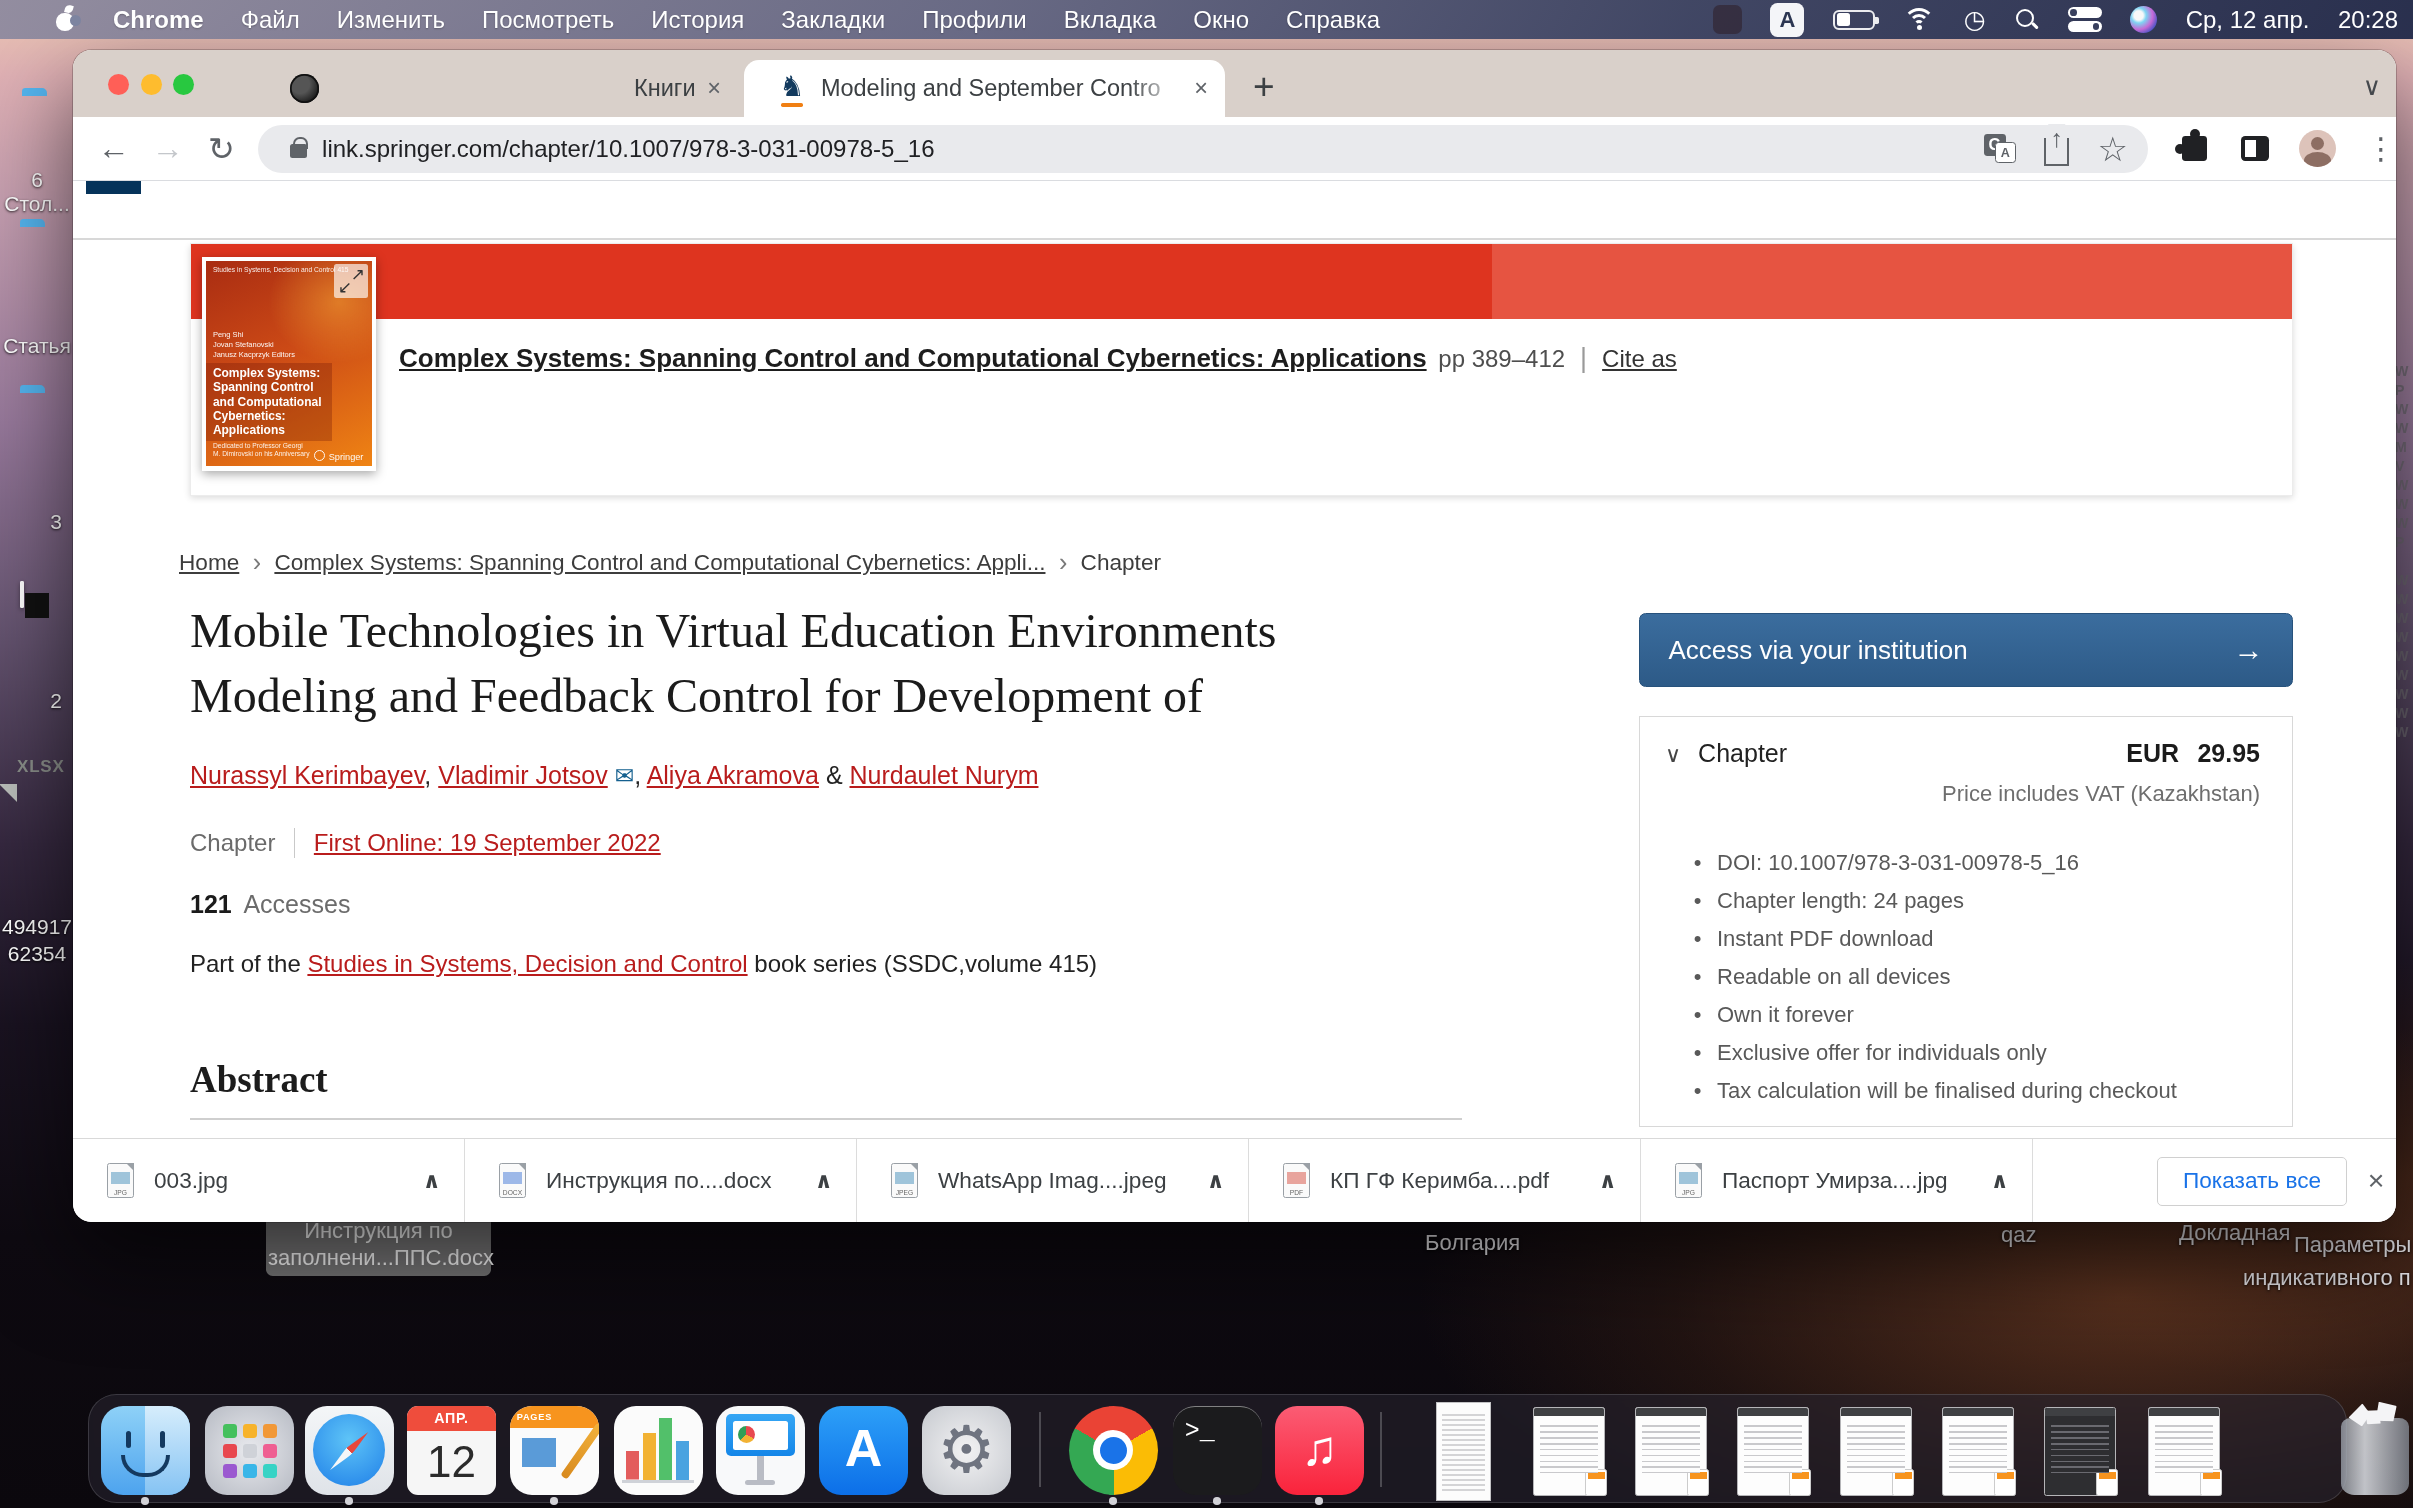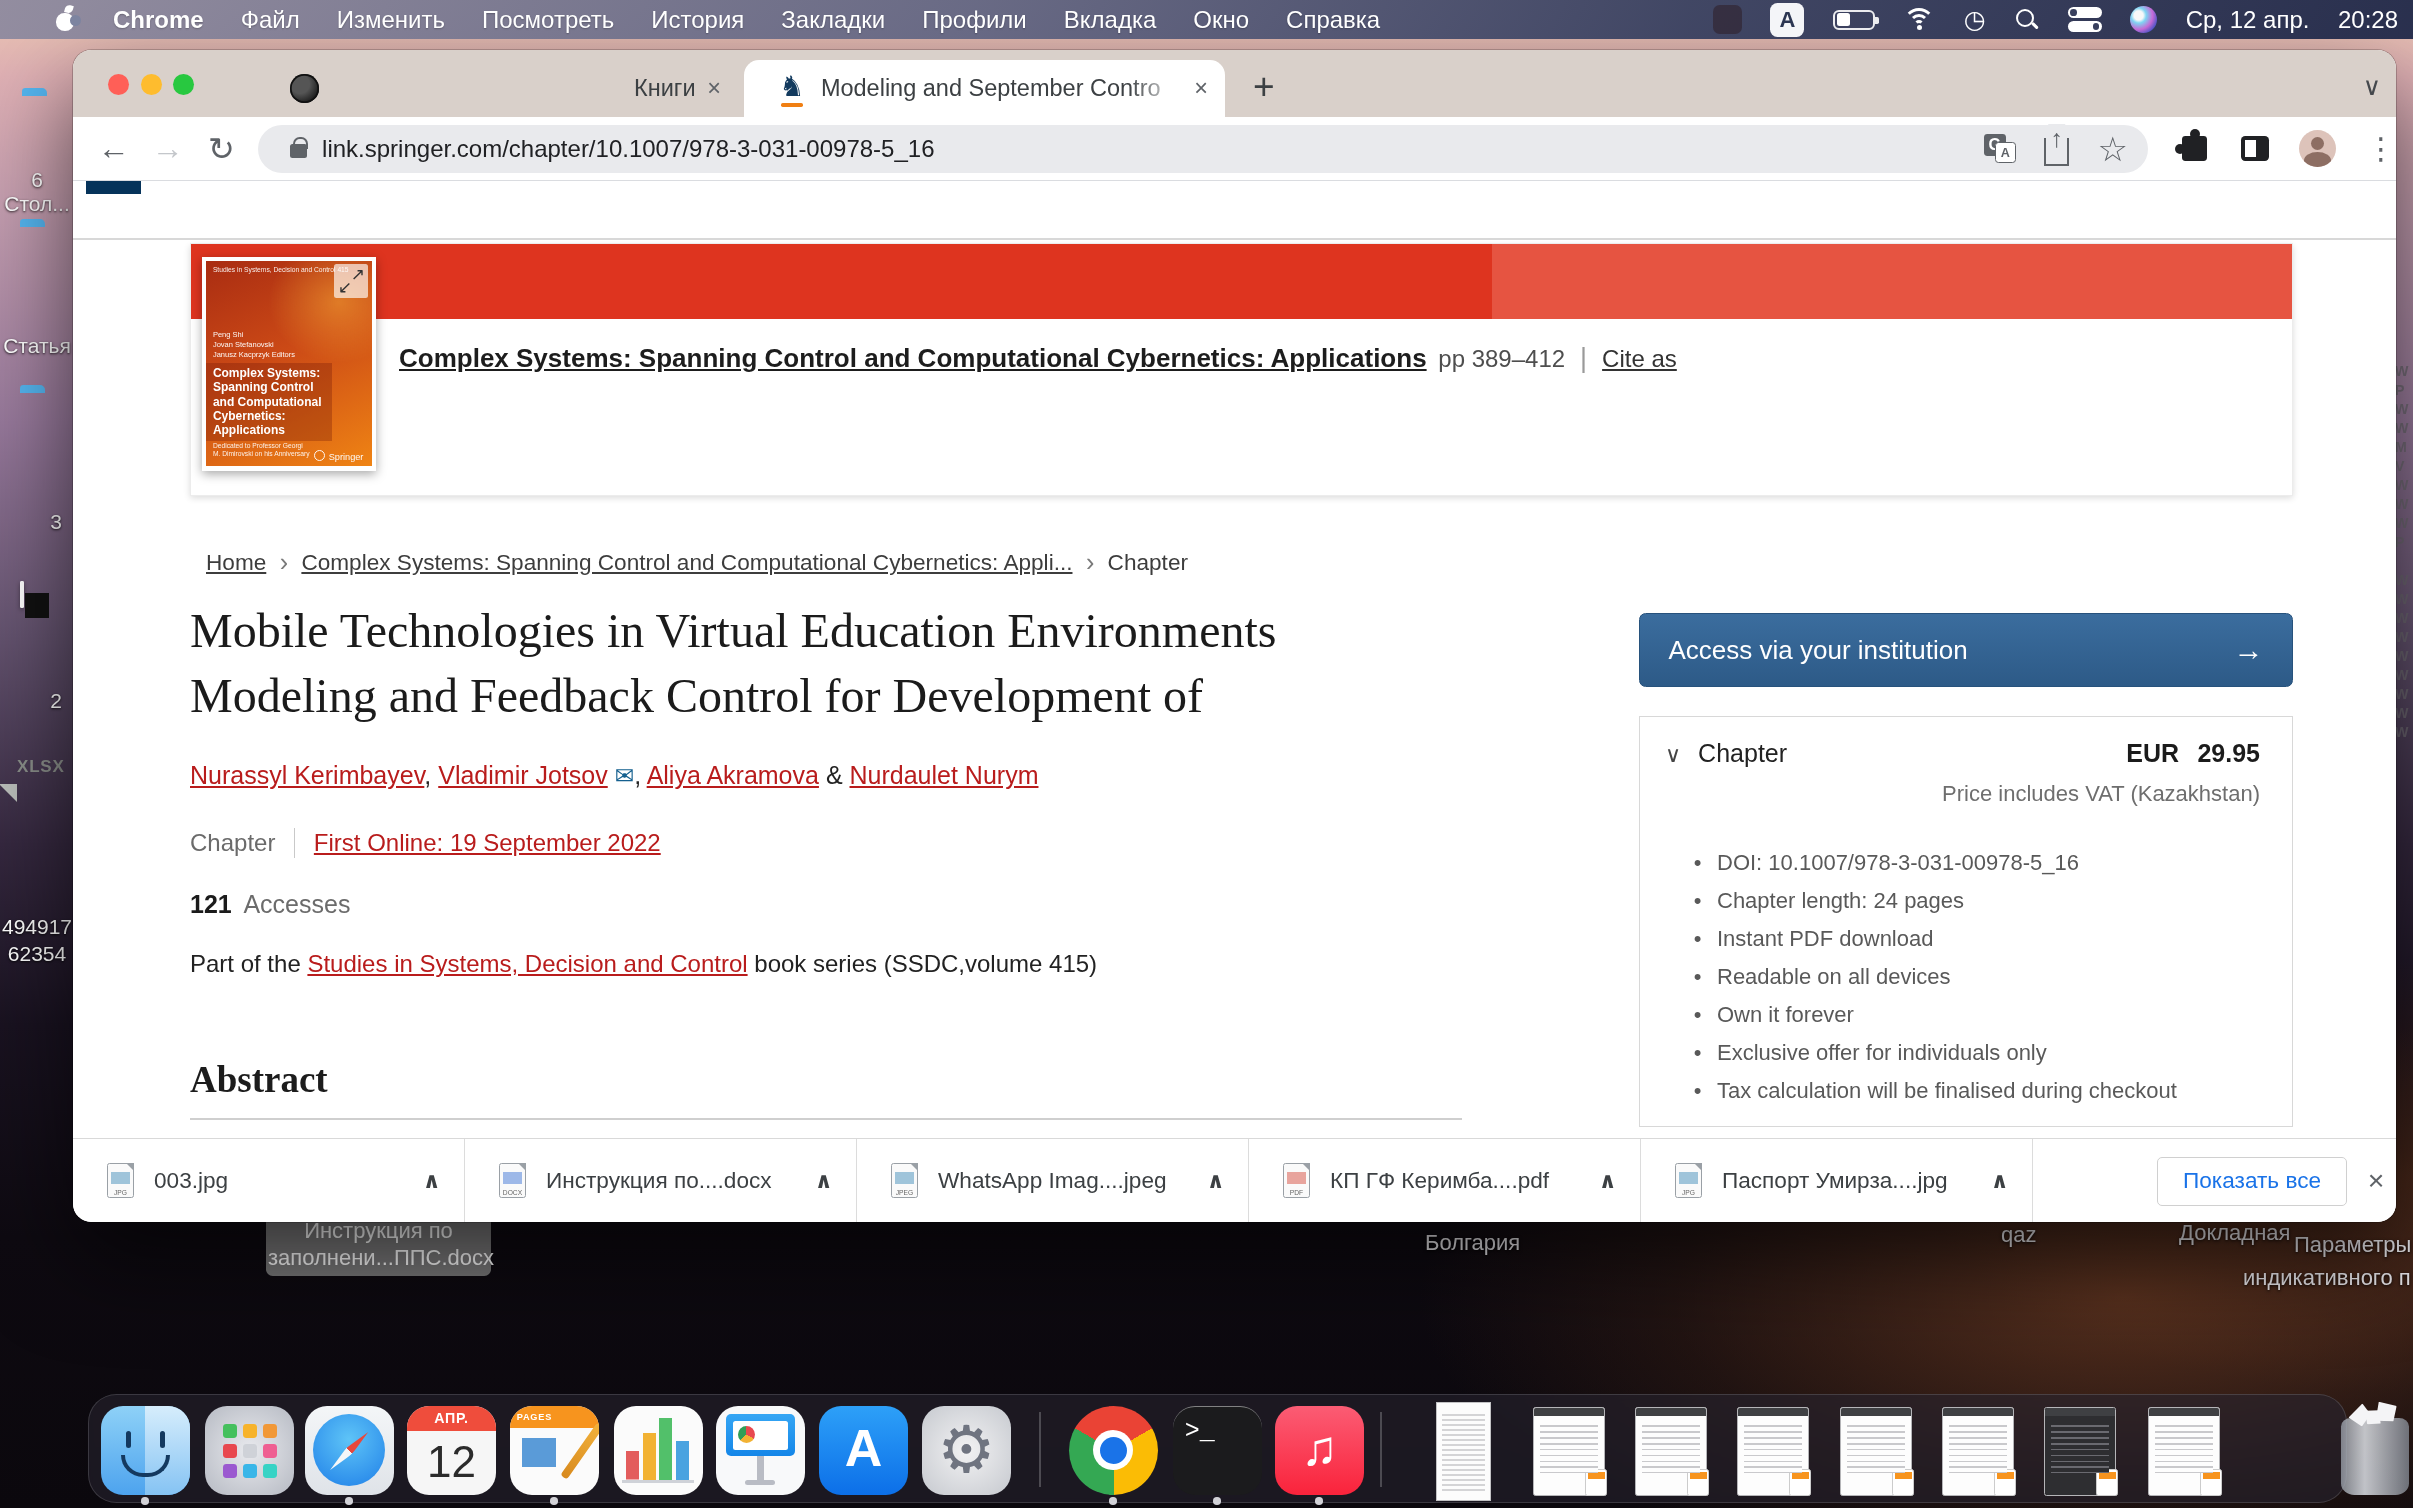--- a/index.html
+++ b/index.html
@@ -133,21 +133,21 @@
   .cover-title { position:absolute; left:0; top:102px; width:126px; padding:3.4px 0 3.4px 6.7px; font-size:12px; font-weight:700; line-height:14.2px; white-space:pre-line; background:rgba(110,20,8,.30); }
   .cover-ded { position:absolute; left:6.7px; top:181px; font-size:6.7px; line-height:8.4px; white-space:pre-line; opacity:.9; }
   .cover-pub { position:absolute; right:8.4px; bottom:5px; font-size:9.2px; opacity:.95; }
   .cover-pub::before { content:""; display:inline-block; width:9.2px; height:9.2px; border:1.3px solid #fff; border-radius:50%; margin-right:3.4px; vertical-align:-1.7px; }
   .banner-title-row { position:absolute; left:208px; top:99px; display:flex; align-items:baseline; font-size:26px; color:#1d1d1d; white-space:nowrap; }
   .banner-book { font-weight:700; text-decoration:underline; }
   .banner-pages { margin-left:11.7px; color:#4e4e4e; font-size:24px; }
   .banner-divider { margin:0 15px; color:#9a9a9a; font-size:27px; }
   .banner-cite { text-decoration:underline; color:#333; font-size:24px; }
 
-  .breadcrumb { position:absolute; left:133px; top:367px; font-size:22.6px; color:#3d3d3d; display:flex; gap:13.4px; align-items:center; white-space:nowrap; }
+  .breadcrumb { position:absolute; left:106px; top:367px; font-size:22.6px; color:#3d3d3d; display:flex; gap:13.4px; align-items:center; white-space:nowrap; }
   .breadcrumb .lnk { text-decoration:underline; }
   .breadcrumb .sep { color:#7a7a7a; font-size:25px; }
 
   .h1 { position:absolute; left:117px; top:417px; width:1358px; font-family:"Liberation Serif","DejaVu Serif",serif; font-size:48px; line-height:65px; color:#1b1b1b; font-weight:400; }
   .authors { position:absolute; left:117px; top:580px; font-size:25px; color:#222; }
   .authors a, .link-blue { color:#b91c1c; text-decoration:underline; }
   .envelope { color:#15608f; font-size:23.5px; margin-left:6.7px; }
   .meta-row { position:absolute; left:117px; top:647px; font-size:24px; color:#6b6b6b; display:flex; align-items:center; }
   .meta-row .vbar { width:1.7px; height:30px; background:#c9c9c9; margin:0 18.4px; }
   .accesses { position:absolute; left:117px; top:709px; font-size:25px; color:#6b6b6b; }
@@ -520,21 +520,21 @@
         <b></b>
         <i></i>
       </div>
     <div class="dicon ic-launchpad" style="left:116px;">
         <i></i>
       </div>
     <div class="dicon ic-safari" style="left:216px;">
         <i></i>
         <b></b>
       </div>
-    <div class="dicon ic-cal" style="left:318px;">
+    <div class="dicon ic-cal" style="left:318px;border-radius:11px;">
         <i>АПР.</i>
         <b>12</b>
       </div>
     <div class="dicon ic-pages" style="left:421px;">
         <i>PAGES</i>
         <u></u>
         <b></b>
       </div>
     <div class="dicon ic-numbers" style="left:525px;"></div>
     <div class="dicon ic-keynote" style="left:627px;">

